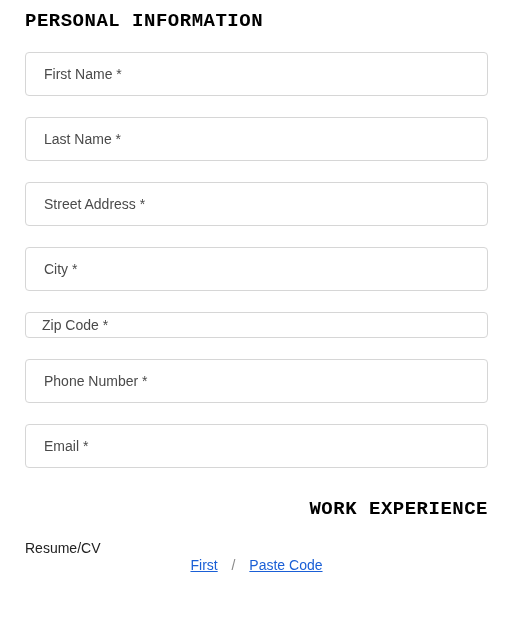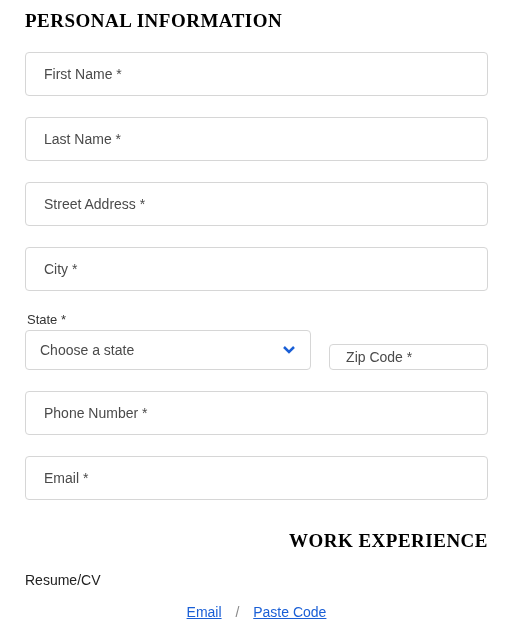--- a/index.html
+++ b/index.html
@@ -7,21 +7,21 @@
       padding: 0;
       box-sizing: border-box;
     }
     body {
       font-family: Arial, Helvetica, sans-serif;
       background: #fff;
       width: 513px;
       padding: 10px 25px 20px 25px;
     }
     h2 {
-      font-family: Liberation Serif, serif;
+      font-family: Liberation Mono, monospace;
       font-weight: 900;
       font-size: 19px;
       letter-spacing: 0.5px;
       color: #000;
       margin-bottom: 20px;
     }
     h2.work-exp {
       margin-top: 30px;
       text-align: right;
     }
@@ -110,21 +110,21 @@
       font-size: 14px;
       color: #333;
       font-family: inherit;
     }
     .zip-field input::placeholder {
       color: #4a4a4a;
     }
     .resume-label {
       font-size: 14px;
       color: #222;
-      margin-bottom: 16px;
+      margin-bottom: 1px;
     }
     .attach-row {
       text-align: center;
       font-size: 14px;
     }
     .attach-row a {
       color: #1a5fd6;
       text-decoration: underline;
       cursor: pointer;
     }
@@ -148,47 +148,36 @@
 
 <div class="field">
   <input type="text" placeholder="Street Address *" style="">
 </div>
 
 <div class="field">
   <input type="text" placeholder="City *" style="">
 </div>
 
 <div class="state-zip-row">
-  <div class="state-col">
-    <div class="state-label">State *</div>
-    <div class="select-box">
-      <span class="select-text">Choose a state</span>
-      <span class="chevron">
-        <svg width="14" height="8" viewBox="0 0 14 8">
-            <polyline points="2,1 7,6 12,1"></polyline>
-          </svg>
-      </span>
-    </div>
-  </div>
   <div class="zip-col">
     <div class="zip-field">
       <input type="text" placeholder="Zip Code *" style="">
     </div>
   </div>
 </div>
 
 <div class="field">
   <input type="text" placeholder="Phone Number *" style="">
 </div>
 
 <div class="field">
   <input type="text" placeholder="Email *" style="">
 </div>
 
 <h2 class="work-exp">WORK EXPERIENCE</h2>
 
 <div class="resume-label">Resume/CV</div>
 
 <div class="attach-row">
-  <a>Email</a>
+  <a>First</a>
   <span class="attach-divider">/</span>
   <a>Paste Code</a>
 </div>
 
 </body></html>

